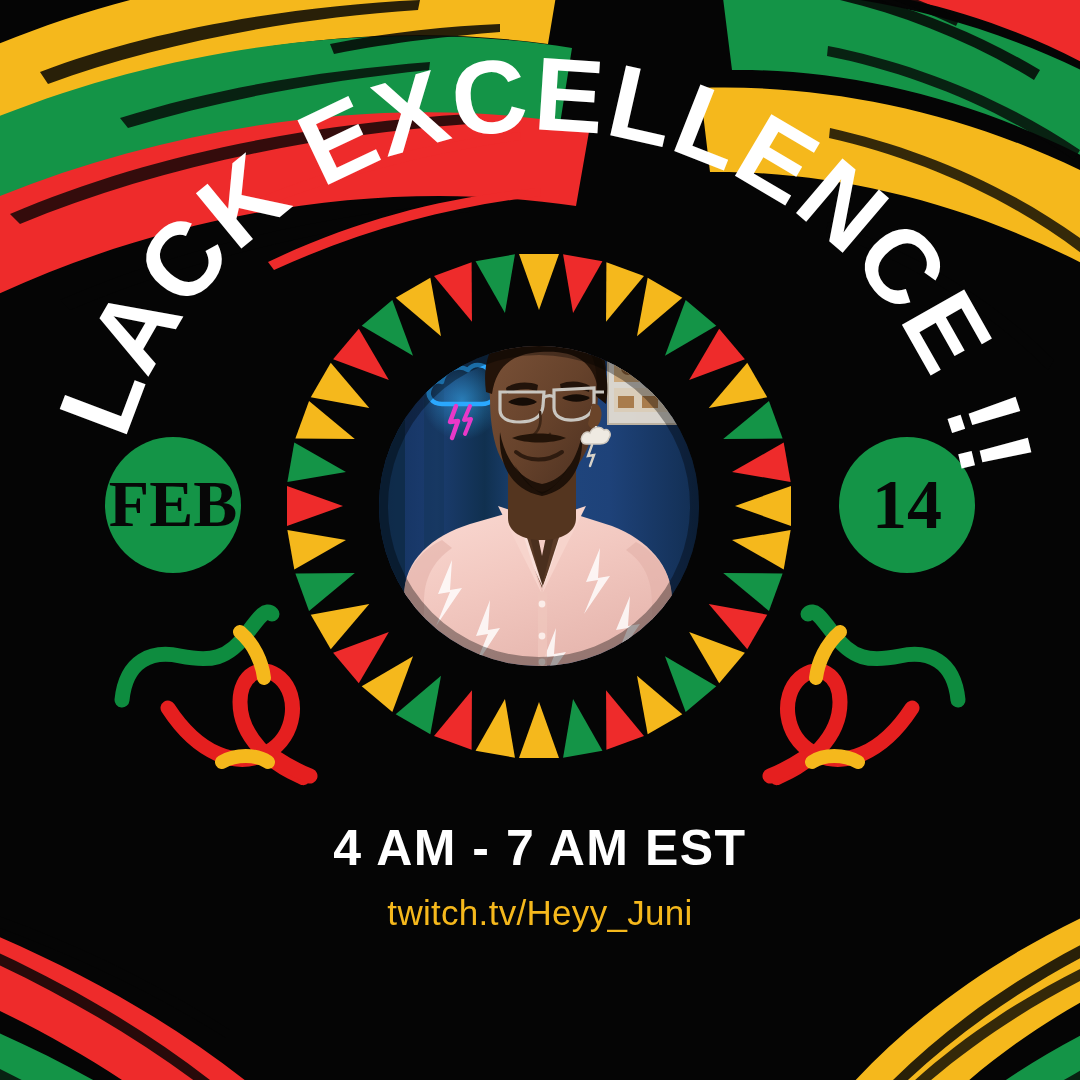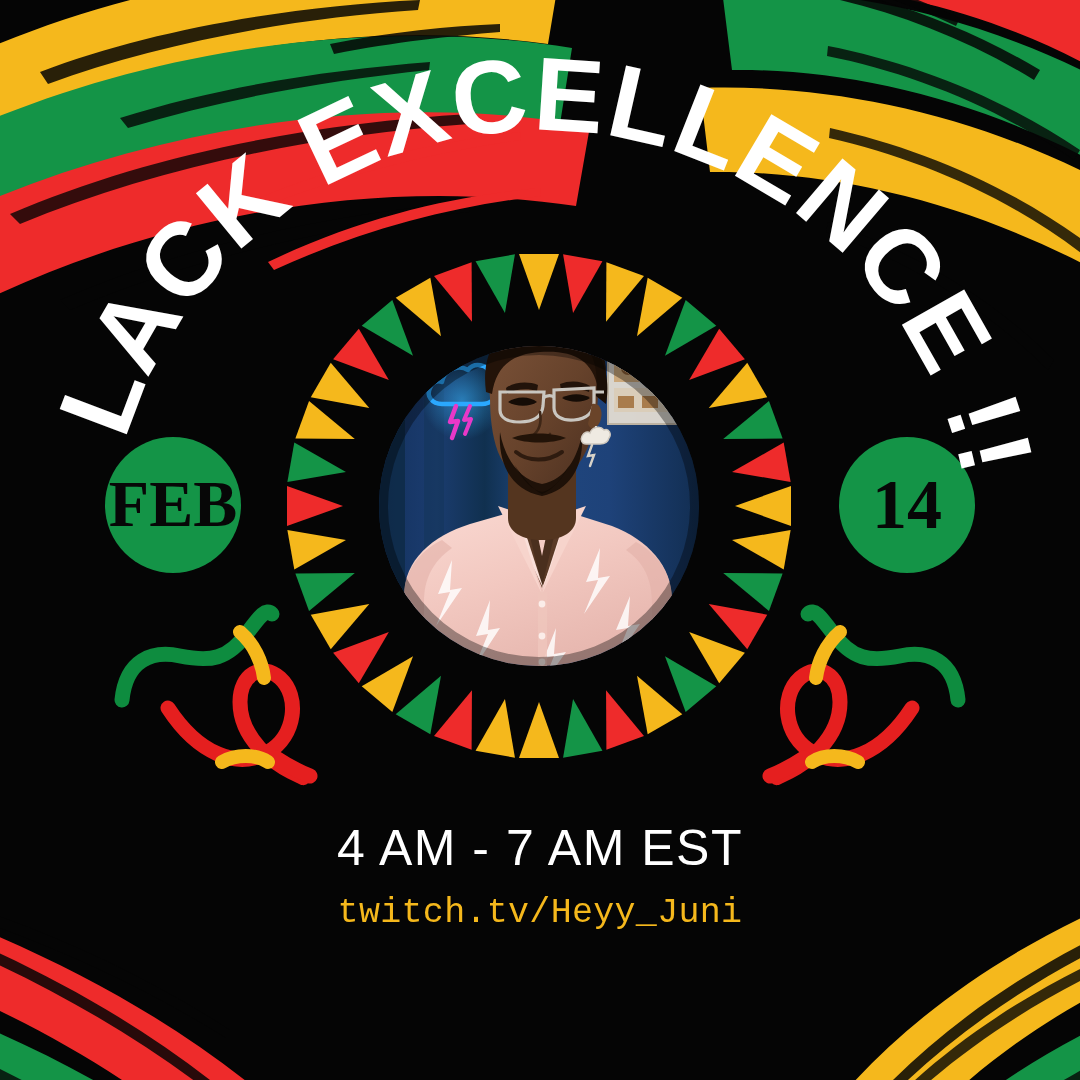--- a/index.html
+++ b/index.html
@@ -36,33 +36,33 @@
     right: 0;
     top: 822px;
     z-index: 6;
     text-align: center;
     pointer-events: none;
   }
   .time-line {
     color: #ffffff;
     font-size: 50px;
     letter-spacing: 1.5px;
-    font-weight: 400;
+    font-weight: 700;
     line-height: 1.05;
     margin: 0;
     font-family: "Liberation Sans", sans-serif;
   }
   .url-line {
     color: #F5B81C;
     font-size: 35px;
     font-weight: 500;
     letter-spacing: 0.3px;
     margin: 20px 0 0 0;
     line-height: 1.05;
-    font-family: Liberation Mono, monospace;
+    font-family: Liberation Sans, sans-serif;
   }
 
   
   .badge-text {
     font-family: "Liberation Serif", serif;
     font-weight: bold;
     fill: #070707;
   }
 </style>
 </head>

